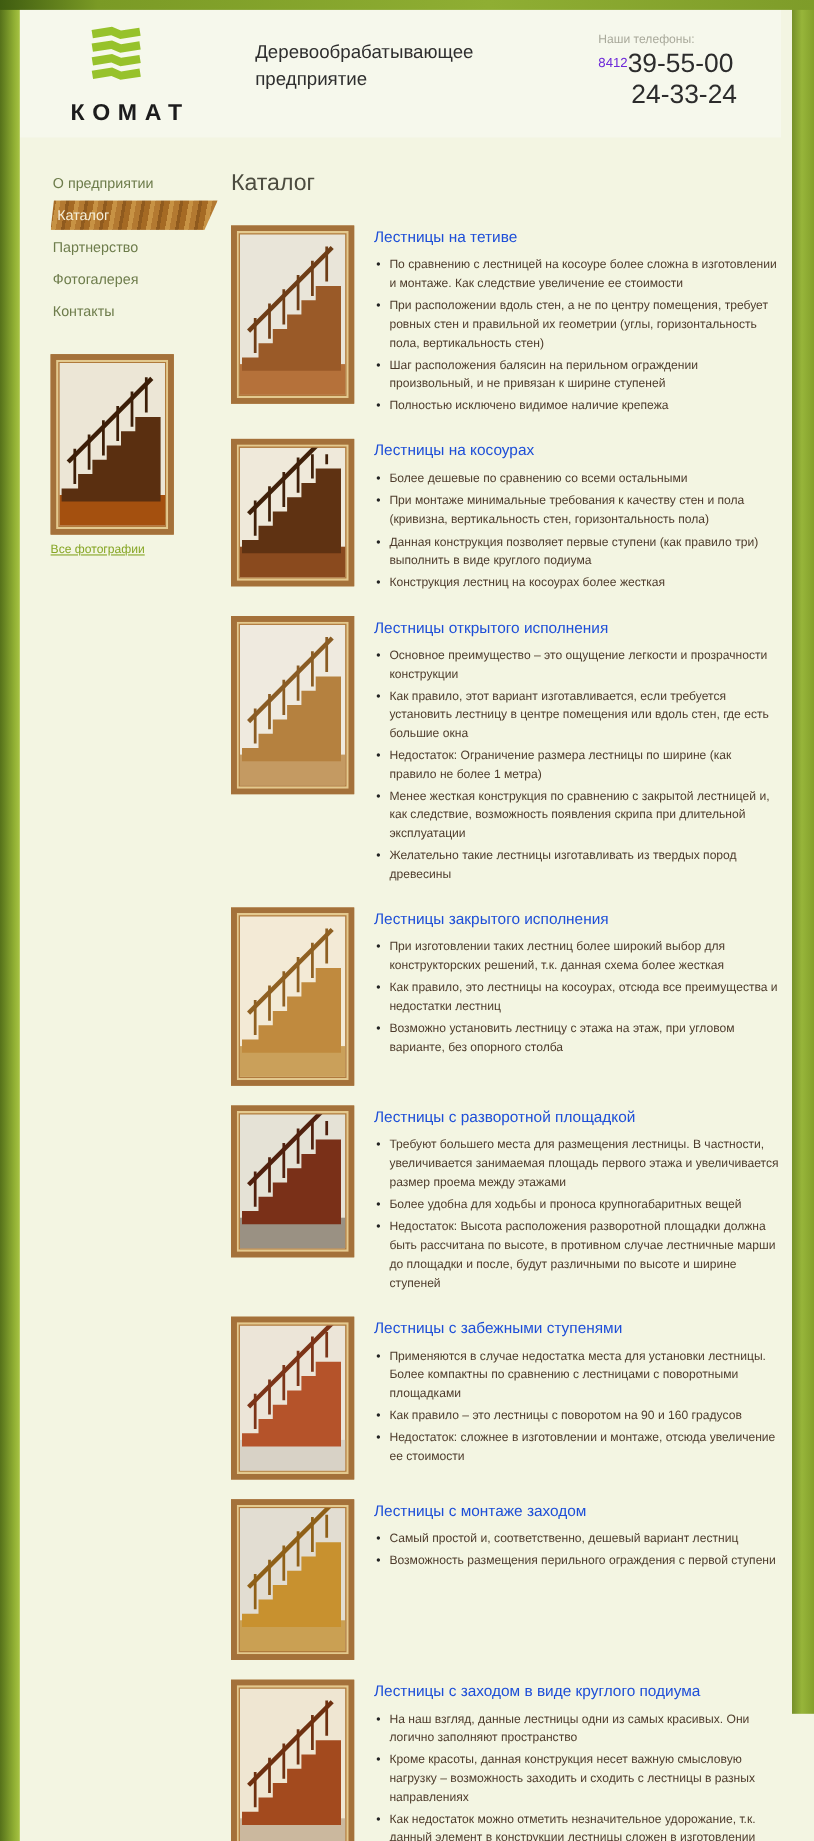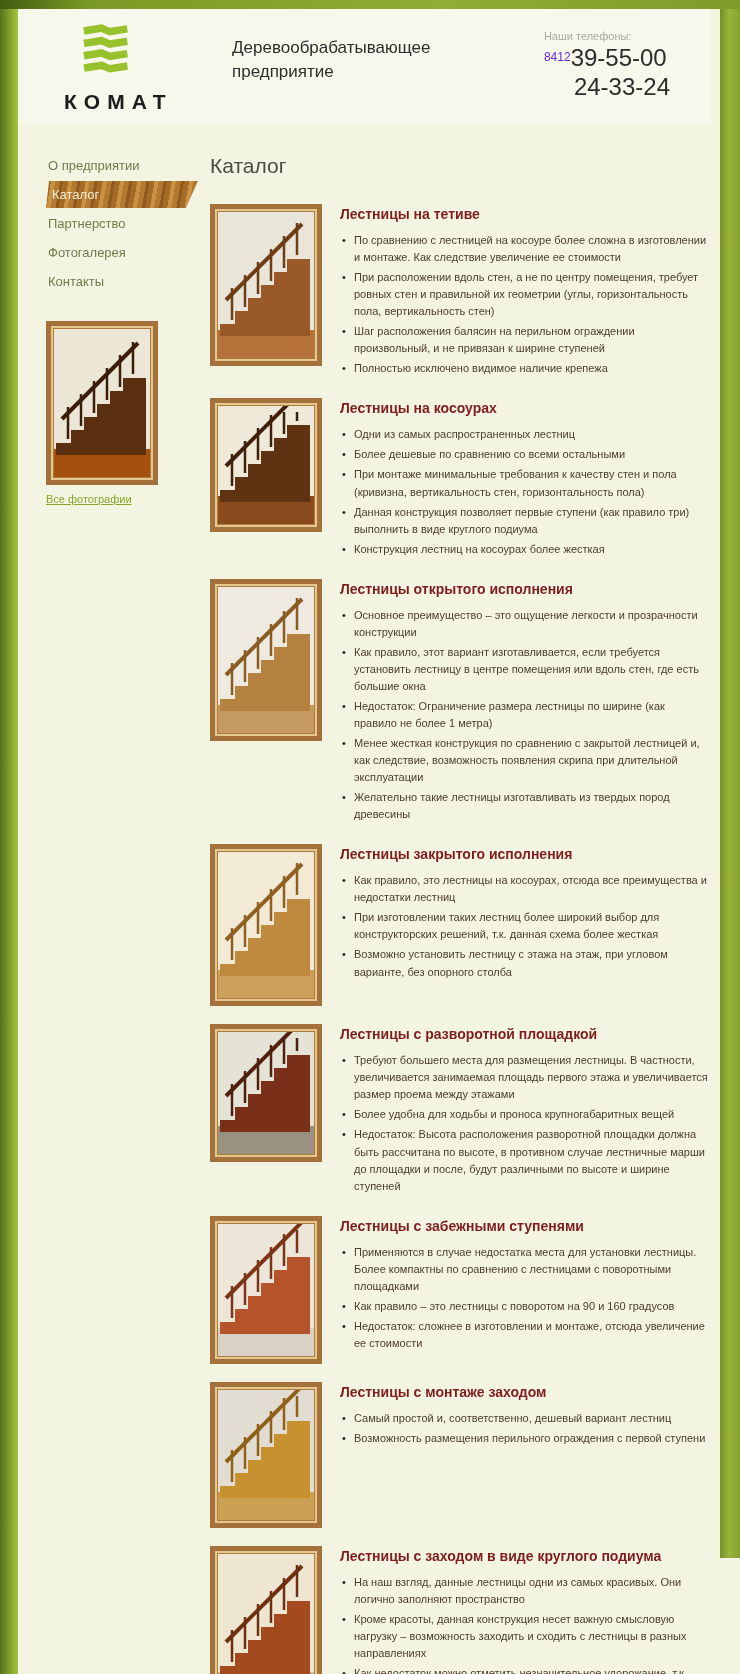--- a/index.html
+++ b/index.html
@@ -49,21 +49,21 @@
                  box-shadow:inset 0 0 0 2px #e3c98f; padding:3px; display:block; }
   .photo-frame svg { display:block; }
   .sidebar-photo { width:112px; }
   .all-photos { display:inline-block; margin-top:8px; font-size:11px; color:#86a625; }
 
   
   .page-title { font-size:21px; color:#4c4c40; font-weight:normal; margin:2px 0 26px 0; }
   .section { display:flex; margin-bottom:18px; }
   .section-photo { width:112px; flex:0 0 112px; }
   .section-body { margin-left:18px; flex:1; }
-  .section-title { font-size:14px; color:#7f1d1d; font-weight:bold; margin:2px 0 10px 0; }
+  .section-title { font-size:14px; color:#1d4ed8; font-weight:normal; margin:2px 0 10px 0; }
   .bullets { list-style:none; }
   .bullets li { position:relative; font-size:11px; line-height:1.55; color:#4e3c2c;
                 padding-left:14px; margin-bottom:3px; max-width:378px; }
   .bullets li::before { content:"•"; position:absolute; left:2px; top:0; color:#222; }
   a { cursor:pointer; }
 </style>
 </head>
 <body>
 
 <div class="page">
@@ -166,21 +166,20 @@
                     <line x1="40" y1="54" x2="40" y2="22" stroke="#3f200a" stroke-width="2.5"></line>
                     <line x1="53" y1="41" x2="53" y2="9" stroke="#3f200a" stroke-width="2.5"></line>
                     <line x1="66" y1="28" x2="66" y2="6" stroke="#3f200a" stroke-width="2.5"></line>
                     <line x1="79" y1="15" x2="79" y2="6" stroke="#3f200a" stroke-width="2.5"></line>
   </svg>
                 </span>
               </div>
               <div class="section-body">
                 <h2 class="section-title">Лестницы на косоурах</h2>
                 <ul class="bullets">
-                  <li>Одни из самых распространенных лестниц</li>
                   <li>Более дешевые по сравнению со всеми остальными</li>
                   <li>При монтаже минимальные требования к качеству стен и пола (кривизна, вертикальность стен, горизонтальность пола)</li>
                   <li>Данная конструкция позволяет первые ступени (как правило три) выполнить в виде круглого подиума</li>
                   <li>Конструкция лестниц на косоурах более жесткая</li>
                 </ul>
               </div>
             </div>
             <div class="section">
               <div class="section-photo">
                 <span class="photo-frame">
@@ -222,22 +221,22 @@
                     <line x1="40" y1="82" x2="40" y2="50" stroke="#8f6022" stroke-width="2.5"></line>
                     <line x1="53" y1="69" x2="53" y2="37" stroke="#8f6022" stroke-width="2.5"></line>
                     <line x1="66" y1="56" x2="66" y2="24" stroke="#8f6022" stroke-width="2.5"></line>
                     <line x1="79" y1="43" x2="79" y2="11" stroke="#8f6022" stroke-width="2.5"></line>
   </svg>
                 </span>
               </div>
               <div class="section-body">
                 <h2 class="section-title">Лестницы закрытого исполнения</h2>
                 <ul class="bullets">
+                  <li>При изготовлении таких лестниц более широкий выбор для конструкторских решений, т.к. данная схема более жесткая</li>
                   <li>Как правило, это лестницы на косоурах, отсюда все преимущества и недостатки лестниц</li>
-                  <li>При изготовлении таких лестниц более широкий выбор для конструкторских решений, т.к. данная схема более жесткая</li>
                   <li>Возможно установить лестницу с этажа на этаж, при угловом варианте, без опорного столба</li>
                 </ul>
               </div>
             </div>
             <div class="section">
               <div class="section-photo">
                 <span class="photo-frame">
                   <svg viewBox="0 0 96 122" width="96" height="122" preserveAspectRatio="none" xmlns="http://www.w3.org/2000/svg">
     <rect width="96" height="122" fill="#e5e2d6"></rect>
     <rect y="94" width="96" height="28" fill="#9a9183"></rect>

